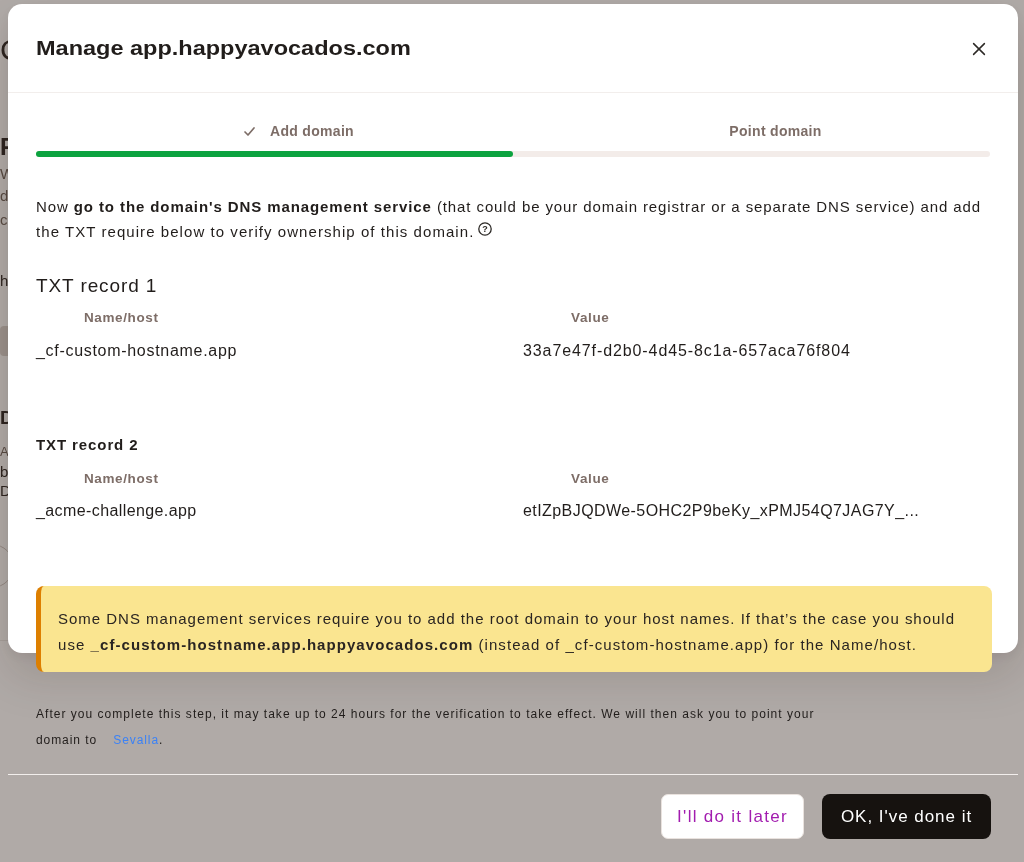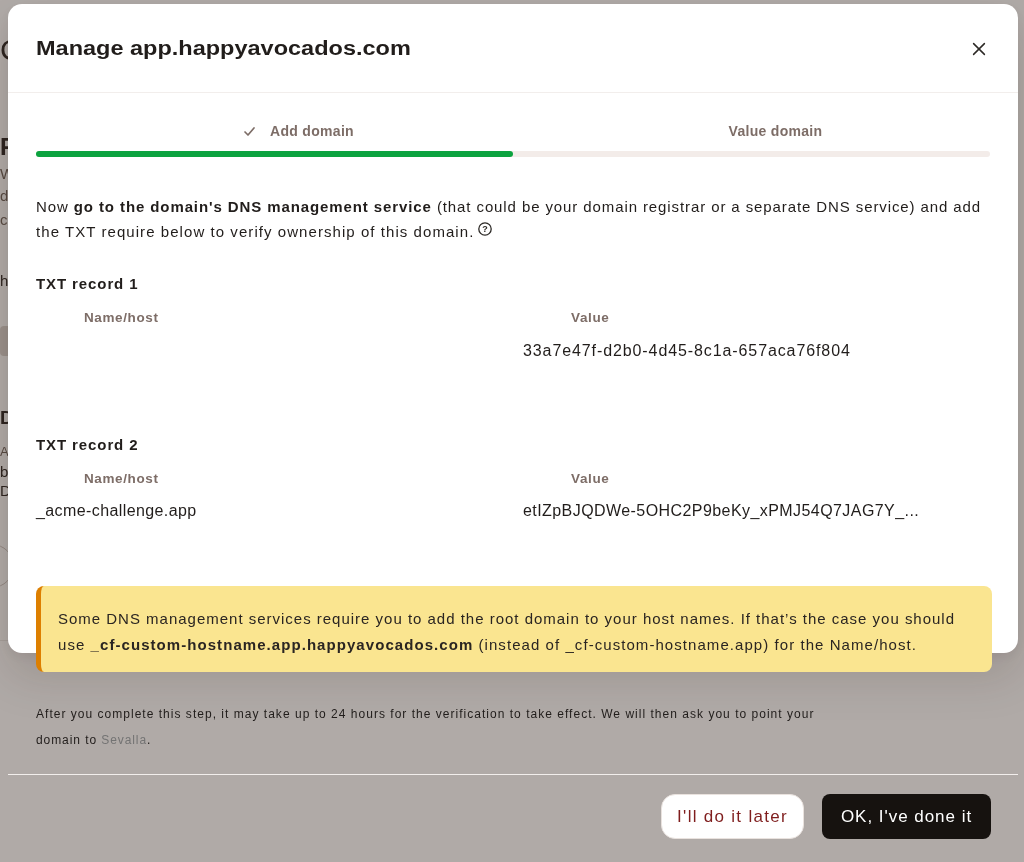--- a/index.html
+++ b/index.html
@@ -44,53 +44,54 @@
   </svg>
   <div class="t" style="left:0; top:88px; width:1010px; border-top:1px solid #f2eeec;"></div>
 
   <div class="t" id="steps" style="left:28px; top:119px; width:954px; display:flex; font-size:14px; font-weight:700; letter-spacing:0.3px;">
     <div style="flex:1; display:flex; justify-content:center; align-items:center;" class="muted">
       <svg width="13" height="13" viewBox="0 0 13 13" style="margin-right:14px;">
           <path d="M2 7 L5 10 L11 3" fill="none" stroke="#7d6d67" stroke-width="1.7" stroke-linecap="round" stroke-linejoin="round"></path>
         </svg>
       <span>Add domain</span>
     </div>
-    <div style="flex:1; text-align:center;" class="muted">Value domain</div>
+    <div style="flex:1; text-align:center;" class="muted">Point domain</div>
   </div>
 
   <div class="t" style="left:28px; top:147px; width:954px; height:6px; background:#f3ecE9; border-radius:3px;">
     <div style="width:477px; height:6px; background:#0ca33f; border-radius:3px;"></div>
   </div>
 
   <div class="t dark" id="p1" style="left:28px; top:189.5px; font-size:15px; line-height:25.5px; width:990px;">
     <span style="letter-spacing:0.9px;">Now <b>go to the domain's DNS management service</b> (that could be your domain registrar or a separate DNS service) and add</span><br>
     <span style="letter-spacing:1.06px;">the TXT require below to verify ownership of this domain.</span>
     <svg width="14" height="14" viewBox="0 0 14 14" style="vertical-align:1px; margin-left:-1px;">
       <circle cx="7" cy="7" r="6.2" fill="none" stroke="#2b2825" stroke-width="1.3"></circle>
       <text x="7" y="10.2" font-size="9" font-weight="700" fill="#2b2825" text-anchor="middle" font-family="Liberation Sans, sans-serif">?</text>
     </svg>
   </div>
 
-  <div class="t dark" style="left:28px; top:271px; font-size:15px; font-weight:700; letter-spacing:0.9px;">TXT record 1</div>
+  <div class="t dark" style="left:28px; top:271px; font-size:19px; font-weight:400; letter-spacing:0.9px;">TXT record 1</div>
   <div class="t muted" style="left:28px; top:305.5px; font-size:13.5px; font-weight:700; letter-spacing:0.62px;">Name/host</div>
   <div class="t muted" style="left:515px; top:305.5px; font-size:13.5px; font-weight:700; letter-spacing:0.62px;">Value</div>
+  <div class="t dark" style="left:28px; top:338px; font-size:16px; letter-spacing:0.70px;">_cf-custom-hostname.app</div>
   <div class="t dark" style="left:515px; top:338px; font-size:16px; letter-spacing:0.90px;">33a7e47f-d2b0-4d45-8c1a-657aca76f804</div>
 
   <div class="t dark" style="left:28px; top:432px; font-size:15px; font-weight:700; letter-spacing:0.9px;">TXT record 2</div>
   <div class="t muted" style="left:28px; top:466.5px; font-size:13.5px; font-weight:700; letter-spacing:0.62px;">Name/host</div>
   <div class="t muted" style="left:515px; top:466.5px; font-size:13.5px; font-weight:700; letter-spacing:0.62px;">Value</div>
   <div class="t dark" style="left:28px; top:498px; font-size:16px; letter-spacing:0.40px;text-align:right;">_acme-challenge.app</div>
   <div class="t dark" style="left:515px; top:498px; font-size:16px; letter-spacing:0.43px;">etIZpBJQDWe-5OHC2P9beKy_xPMJ54Q7JAG7Y_...</div>
 
   <div class="t" id="warn" style="left:28px; top:582px; width:956px; height:86px; background:#fae590; border-left:5px solid #dd7f00; border-radius:8px; padding:19.5px 20px 0 17px; font-size:15px; line-height:26px; color:#2a2522;">
     <span style="letter-spacing:0.99px;">Some DNS management services require you to add the root domain to your host names. If that’s the case you should</span><br>
     <span style="letter-spacing:1.06px;">use <b>_cf-custom-hostname.app.happyavocados.com</b> (instead of _cf-custom-hostname.app) for the Name/host.</span>
   </div>
 
   <div class="t dark" id="p2" style="left:28px; top:697px; font-size:12px; line-height:26px;">
     <span style="letter-spacing:1.02px;">After you complete this step, it may take up to 24 hours for the verification to take effect. We will then ask you to point your</span><br>
-    <span style="letter-spacing:0.92px;">domain to <span style="color:#737373;">Sevalla</span>.</span>
+    <span style="letter-spacing:0.92px;">domain to <span style="color:#3b82f6;margin-left:12px;">Sevalla</span>.</span>
   </div>
 
   <div class="t" style="left:0; top:770px; width:1010px; border-top:1px solid #f2eeec;"></div>
-  <div class="t" id="btn2" style="left:653px; top:790px; width:143px; height:45px; background:#fff; border:1px solid #e9e2de; border-radius:14px; font-size:17px; font-weight:400; color:#7f1d1d; display:flex; align-items:center; justify-content:center; letter-spacing:1.29px;">I'll do it later</div>
+  <div class="t" id="btn2" style="left:653px; top:790px; width:143px; height:45px; background:#fff; border:1px solid #e9e2de; border-radius:7px; font-size:17px; font-weight:400; color:#a21caf; display:flex; align-items:center; justify-content:center; letter-spacing:1.29px;">I'll do it later</div>
   <div class="t" id="btn1" style="left:814px; top:790px; width:169px; height:45px; background:#16120f; border-radius:8px; font-size:17px; font-weight:400; color:#fff; display:flex; align-items:center; justify-content:center; letter-spacing:0.97px;">OK, I've done it</div>
 </div>
 
 </body></html>

